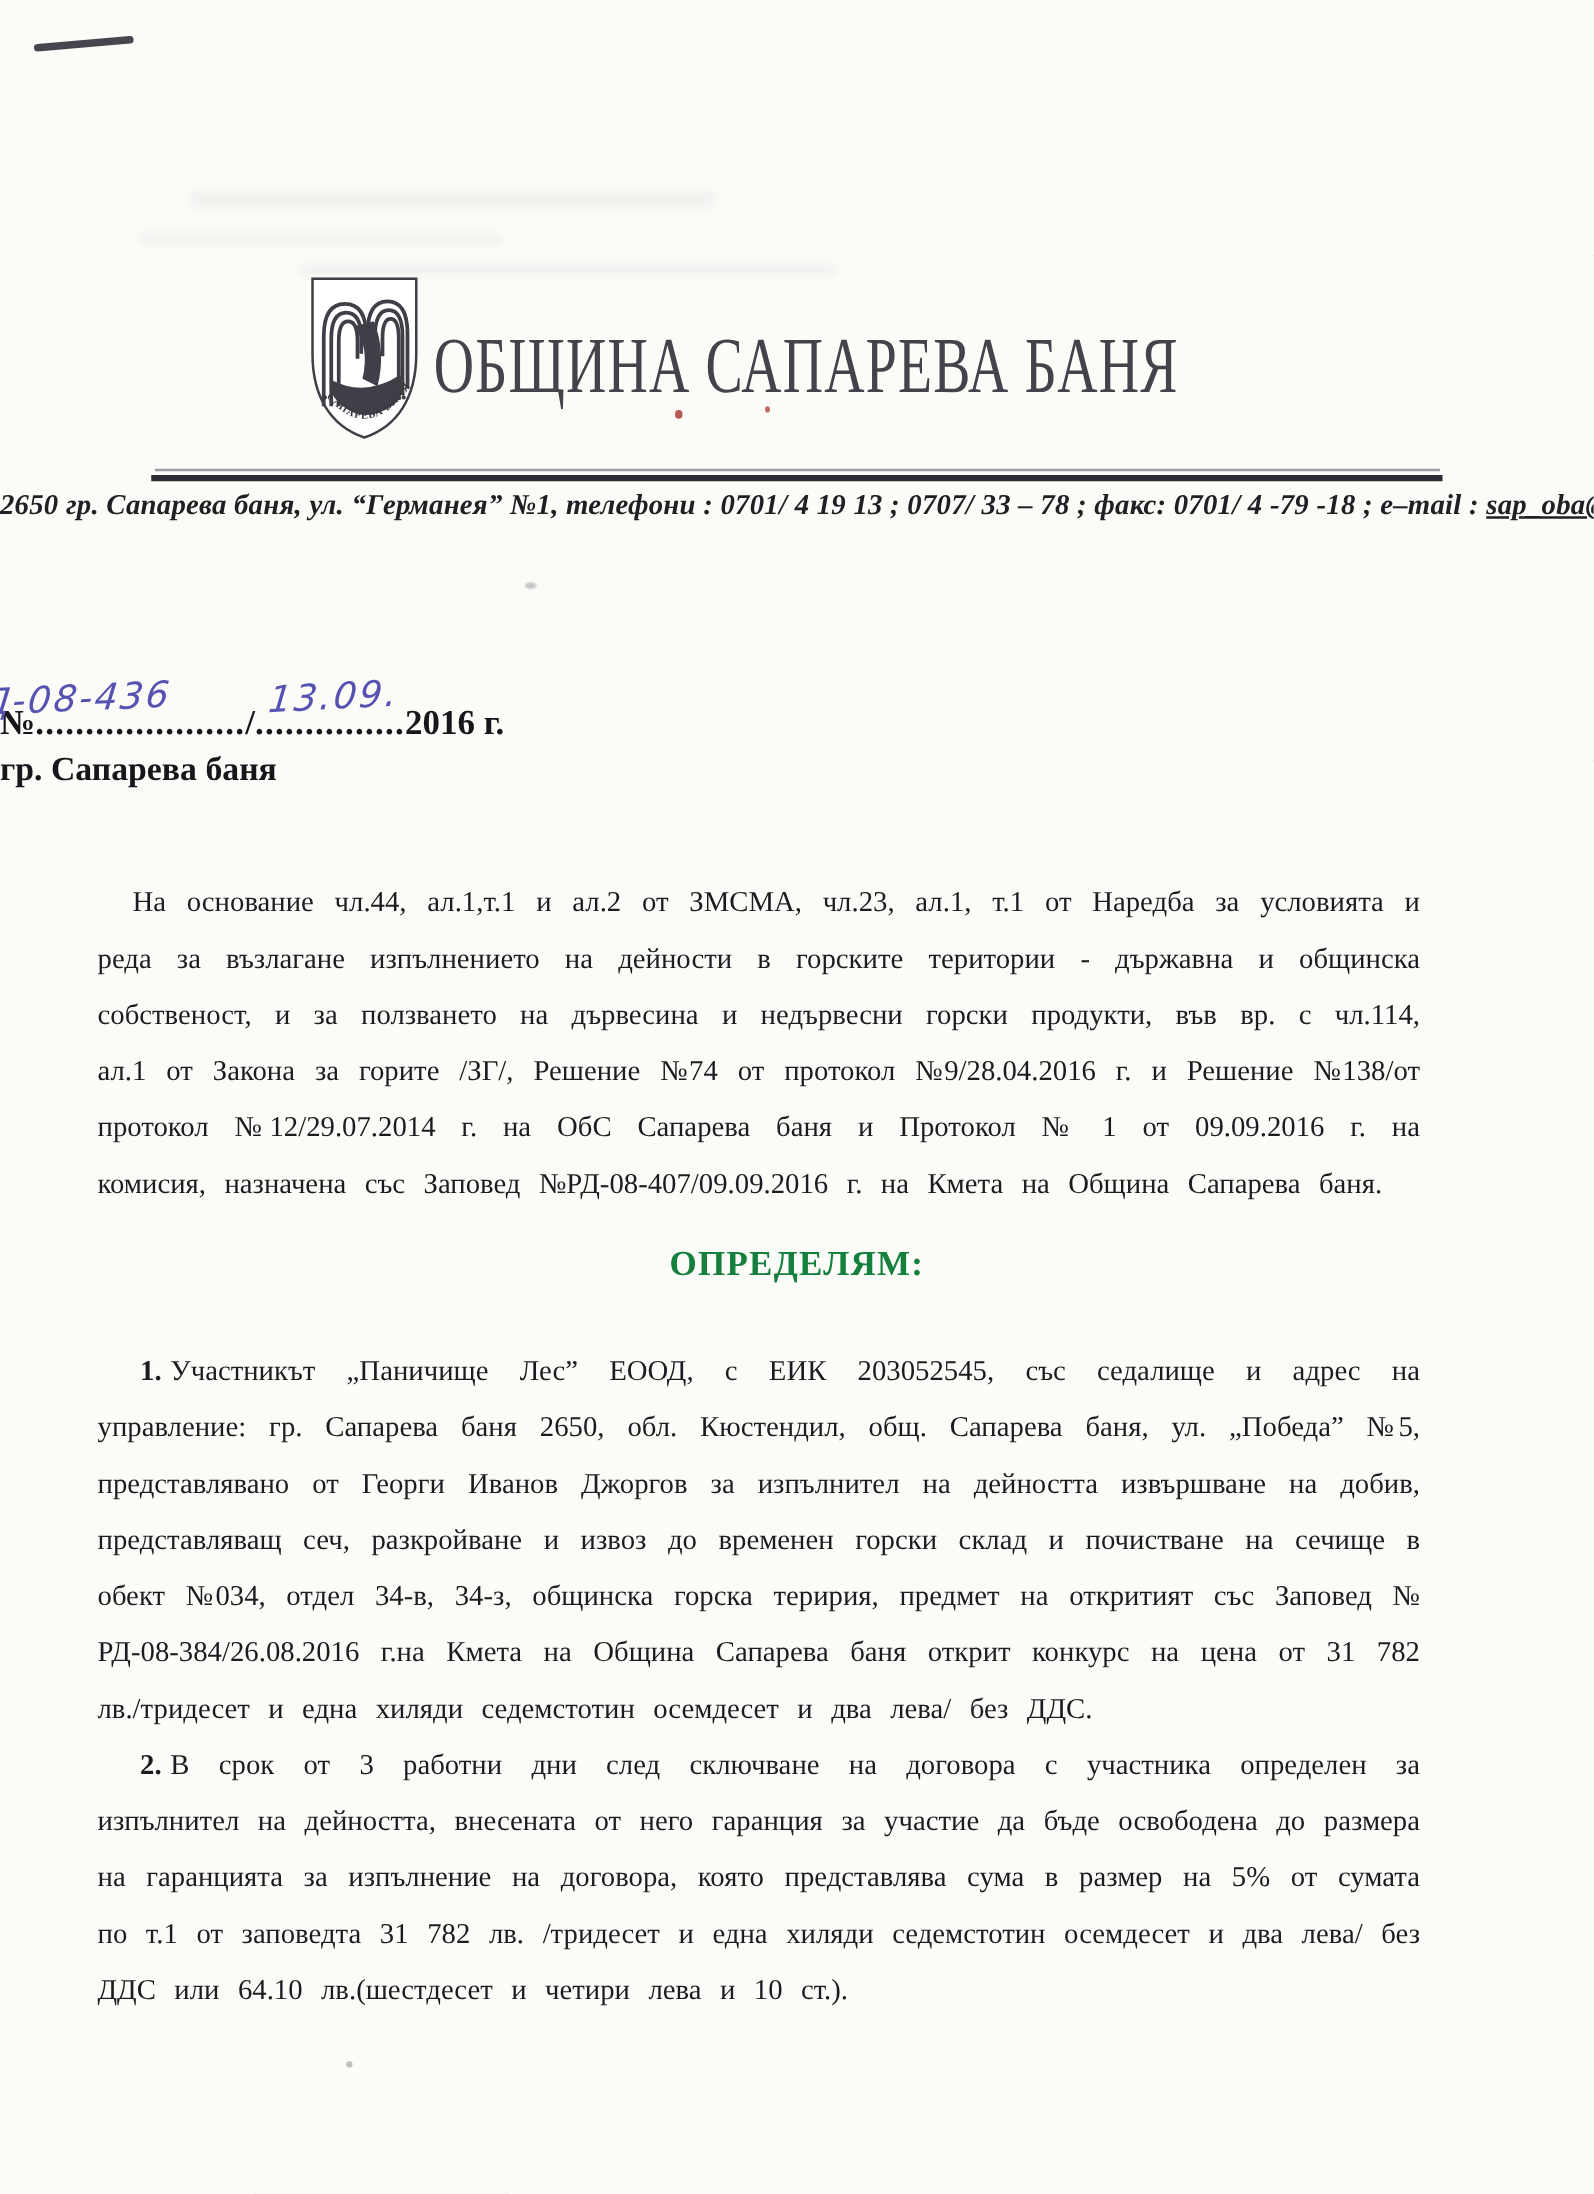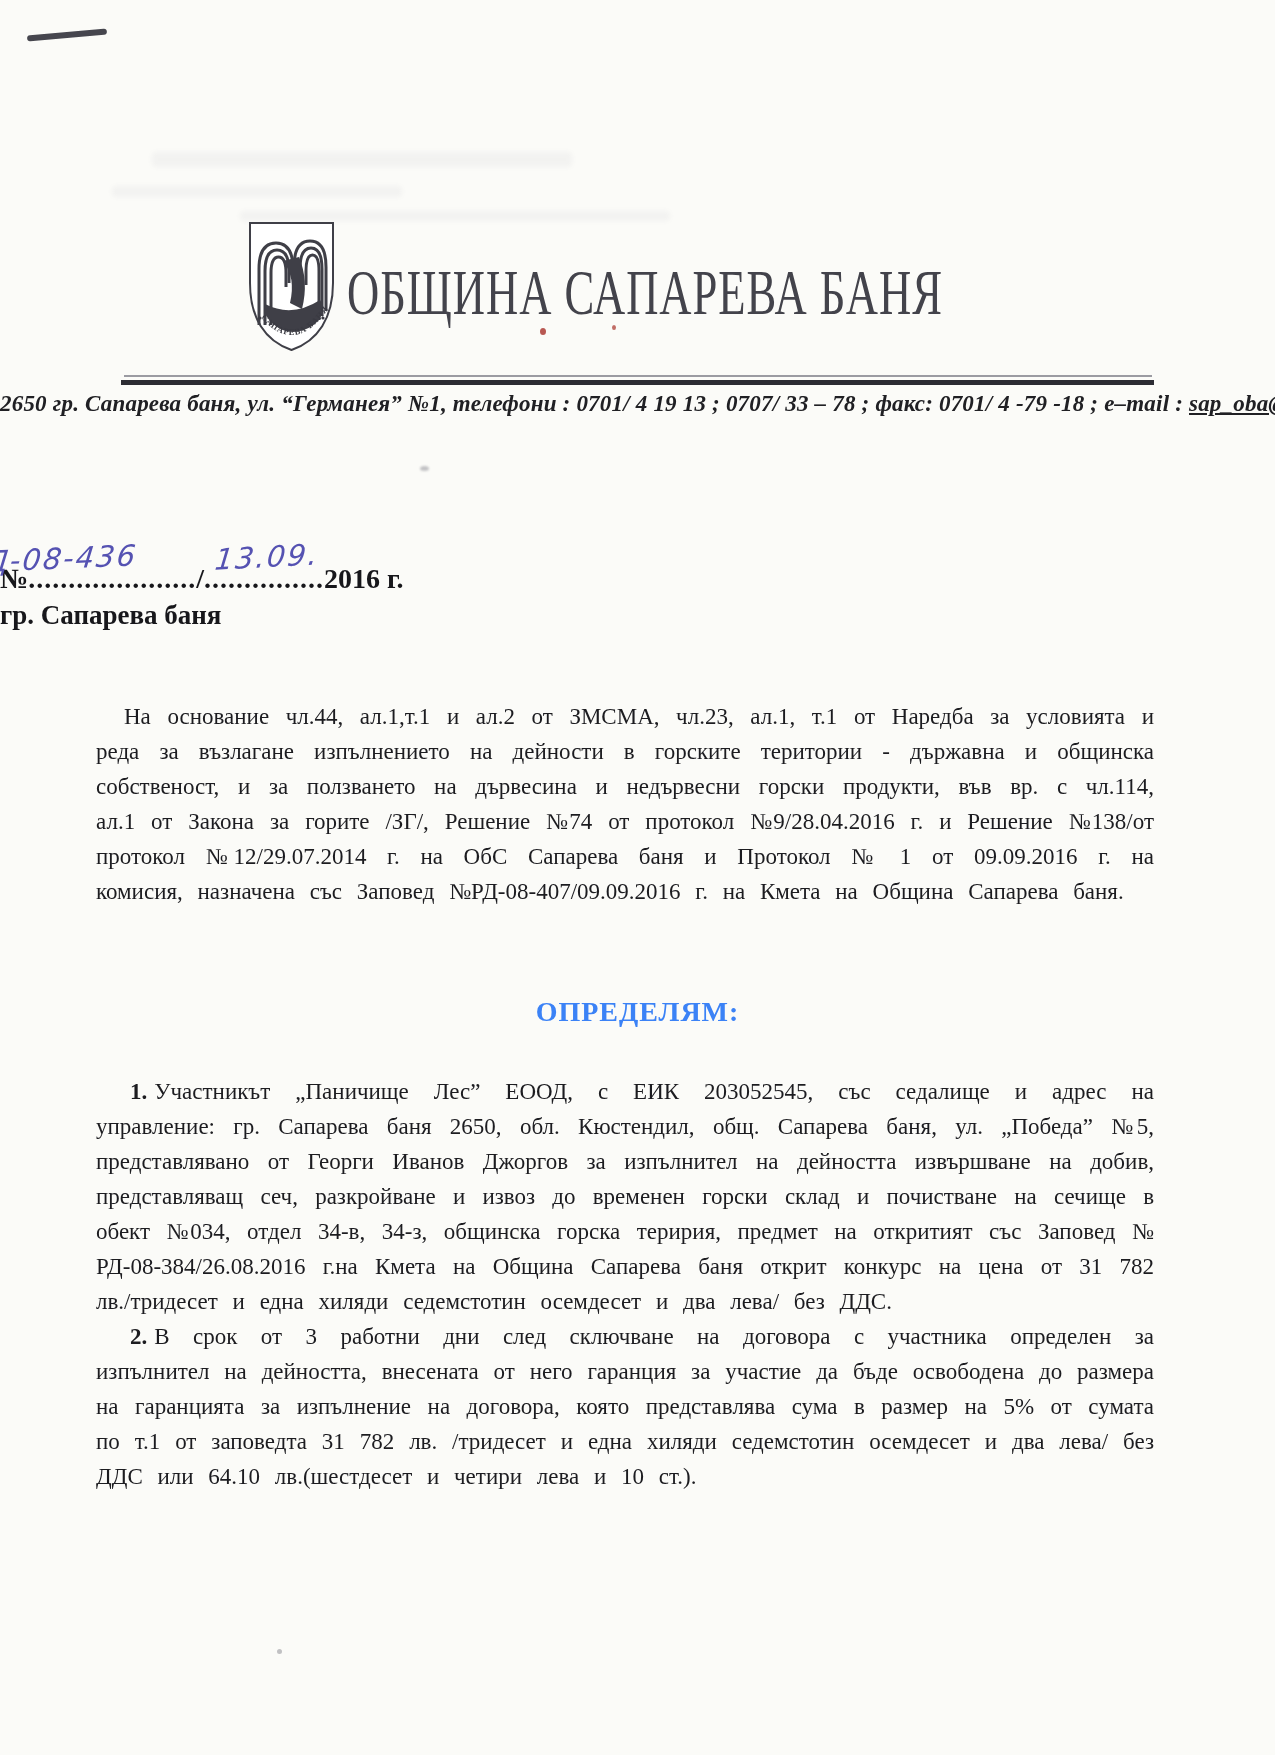--- a/index.html
+++ b/index.html
@@ -55,28 +55,28 @@
     white-space:nowrap;
   }
   .hw-number { left:-34px; top:-21px; transform:rotate(-2.5deg) skewX(-9deg); }
   .hw-date   { left:215px; top:-23px; transform:rotate(-3deg) skewX(-9deg); }
   .city-line {
     position:absolute; left:0; right:0; top:600px; text-align:left;
     font-size:27px; font-weight:bold; color:#17171b;
   }
   
   .body-text {
-    position:absolute; left:96px; width:1058px;
-    font-size:23px; line-height:35px; text-align:justify;
+    position:absolute; left:78px; width:1058px;
+    font-size:23px; line-height:45px; text-align:justify;
     word-spacing:9px; color:#1c1c20;
   }
   .basis { top:699px; text-indent:28px; }
   .determine {
     position:absolute; left:0; right:0; top:996px; text-align:center;
-    font-size:28px; font-weight:bold; letter-spacing:1px; color:#3b82f6;
+    font-size:28px; font-weight:bold; letter-spacing:1px; color:#15803d;
   }
   .items { top:1074px; }
   .items p { text-indent:34px; margin:0; }
   .items b { margin-right:7px; }
   
   .emb-curve-text { font-family:"Liberation Serif", serif; font-size:8.5px; letter-spacing:0.8px; fill:#3a3a42; font-weight:bold; }
 </style>
 </head>
 <body>
 

